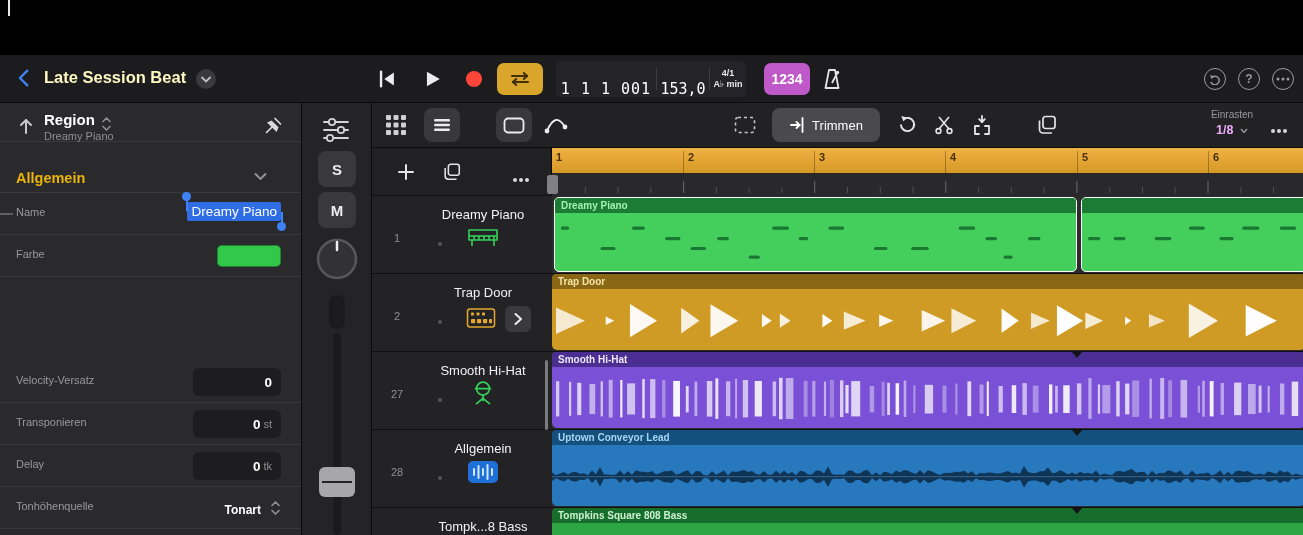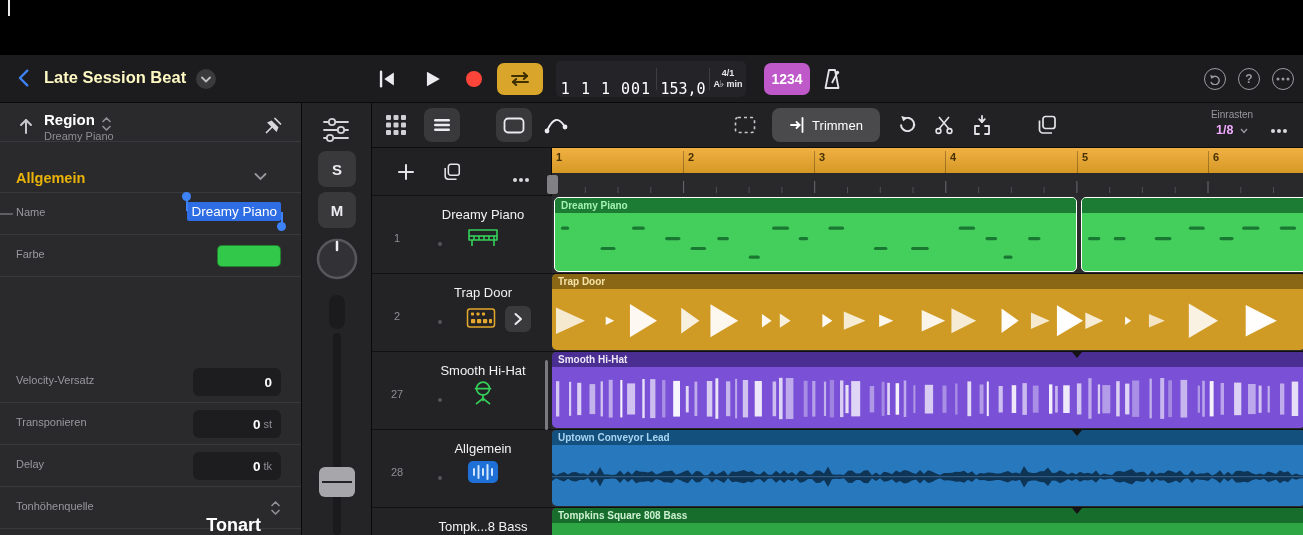--- a/index.html
+++ b/index.html
@@ -33,21 +33,21 @@
   .toggle{position:absolute;right:20px;top:6px;width:50px;height:30px;border-radius:15px;background:#39393d;}
   .toggle .knob{position:absolute;top:2px;left:2px;width:26px;height:26px;border-radius:50%;background:#fff;box-shadow:0 1px 3px rgba(0,0,0,.5);}
   .toggle.on .knob{left:auto;right:2px;}
   .swatch{position:absolute;right:20px;top:10px;width:64px;height:22px;border-radius:5px;border:1px solid rgba(0,0,0,.35);}
   .sel-value{position:absolute;right:20px;top:9px;background:#2f6de4;color:#fff;font-size:13.5px;padding:2px 4px;border-radius:2px;white-space:nowrap;}
   .sel-handle{position:absolute;width:9px;height:9px;border-radius:50%;background:#3e82f7;}
   .sh-start{left:-5px;top:-10px;}
   .sh-start::after{content:"";position:absolute;left:3.5px;top:8px;width:2px;height:11px;background:#3e82f7;}
   .sh-end{right:-5px;bottom:-10px;}
   .sh-end::before{content:"";position:absolute;left:3.5px;bottom:8px;width:2px;height:11px;background:#3e82f7;}
-  .pitch-value{position:absolute;right:40px;top:28px;font-size:18px;font-weight:bold;color:#fff;}
+  .pitch-value{position:absolute;right:40px;top:16px;font-size:12px;font-weight:bold;color:#fff;}
   
   .chstrip{position:absolute;left:302px;top:103px;width:70px;height:432px;background:#242427;border-right:1px solid #0a0a0b;}
   .sm-btn{position:absolute;left:16px;width:38px;height:36px;background:#39393c;border-radius:8px;display:flex;align-items:center;justify-content:center;font-size:15px;font-weight:bold;color:#ececf0;}
   .fader-track{position:absolute;left:31px;top:230px;width:8px;height:202px;background:#1a1a1d;border-radius:4px;}
   .fader-handle{position:absolute;left:17px;top:364px;width:36px;height:30px;background:#a6a6ab;border-radius:6px;}
   .fader-handle .groove{position:absolute;left:3px;right:3px;top:14px;height:2px;background:#222226;}
   
   .arr-toolbar{position:absolute;left:372px;top:103px;width:931px;height:45px;background:#222225;border-bottom:1px solid #0d0d0e;}
   .tb-btn{position:absolute;top:5px;height:34px;background:#39393c;border-radius:8px;display:flex;align-items:center;justify-content:center;gap:7px;}
   .tb-label{font-size:13px;color:#fff;}

